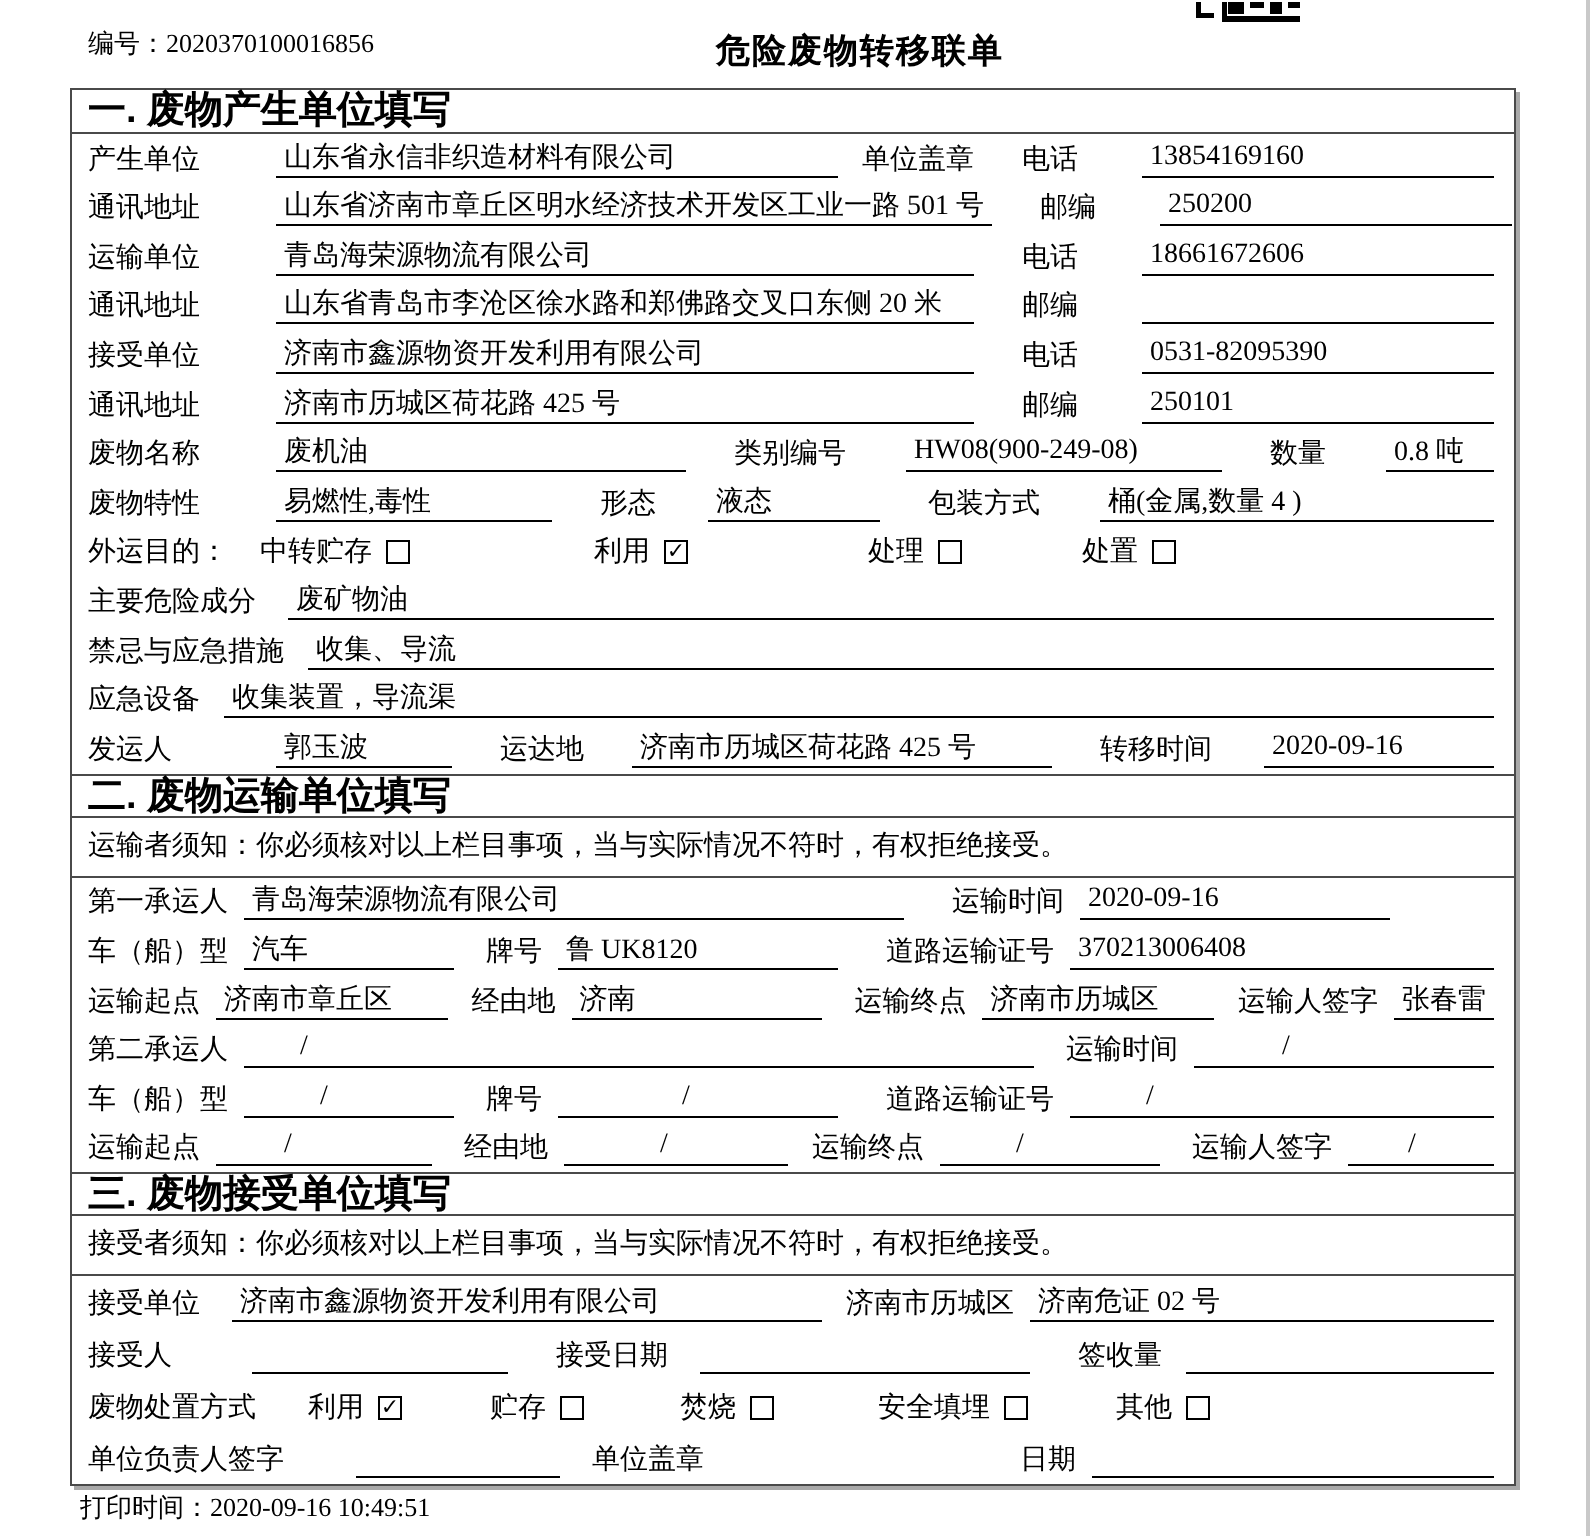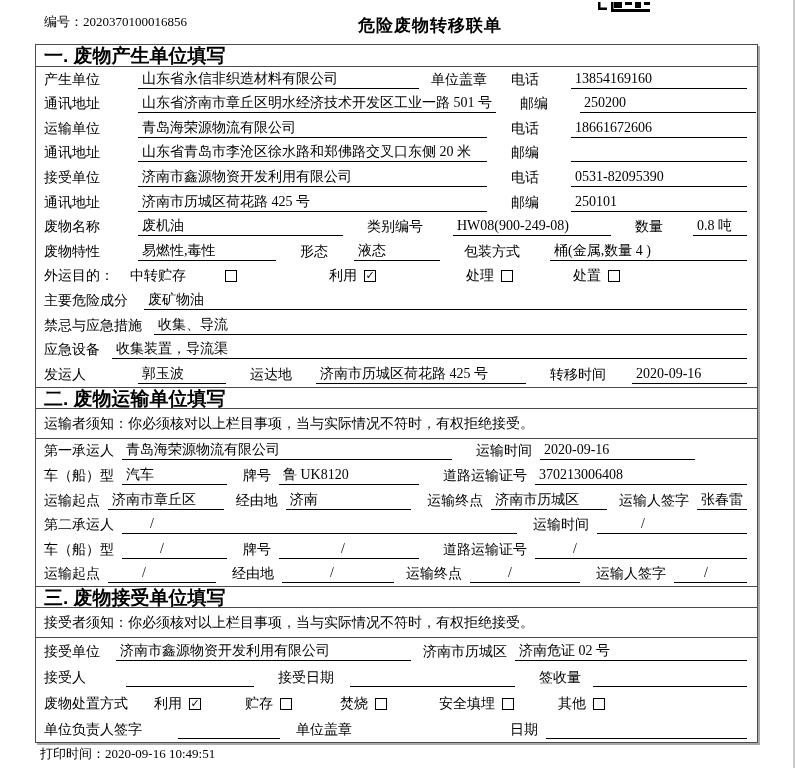--- a/index.html
+++ b/index.html
@@ -29,21 +29,21 @@
   .g { display:grid; align-items:end; height:24.6px; padding:0 10px 3px 8px; column-gap:24px; }
   .g-unit { grid-template-columns:70px 1fr 36px 176px; }
   .g-waste { grid-template-columns:70px 205px 62px 158px 34px 1fr; }
   .g-char  { grid-template-columns:70px 138px 30px 86px 62px 1fr; }
   .g-ship  { grid-template-columns:70px 88px 42px 210px 58px 1fr; }
 
   .lb { white-space:nowrap; }
   .v { border-bottom:1px solid #000; padding:0 4px; min-height:18px; white-space:nowrap; }
   .cellflex { display:flex; align-items:flex-end;font-family:Liberation Serif, serif; }
   .grow { flex:1 1 auto; }
-  .sp8 { margin-left:8px; } .sp12 { margin-left:12px; } .sp16 { margin-left:16px;gap:32px; }
+  .sp8 { margin-left:8px; } .sp12 { margin-left:12px; } .sp16 { margin-left:16px; }
   .sp24 { margin-left:24px; } .sp40 { margin-left:40px; }
 
   .cb { display:inline-block; width:12px; height:12px; border:1.4px solid #000;
     line-height:10px; text-align:center; font-size:11px; font-family:"DejaVu Sans",sans-serif;
     vertical-align:-1px; margin-left:7px; }
 
   .opt { display:flex; align-items:center; }
 
   .foot { position:absolute; left:40px; top:745px; font-size:13px; white-space:nowrap; }
 </style>

